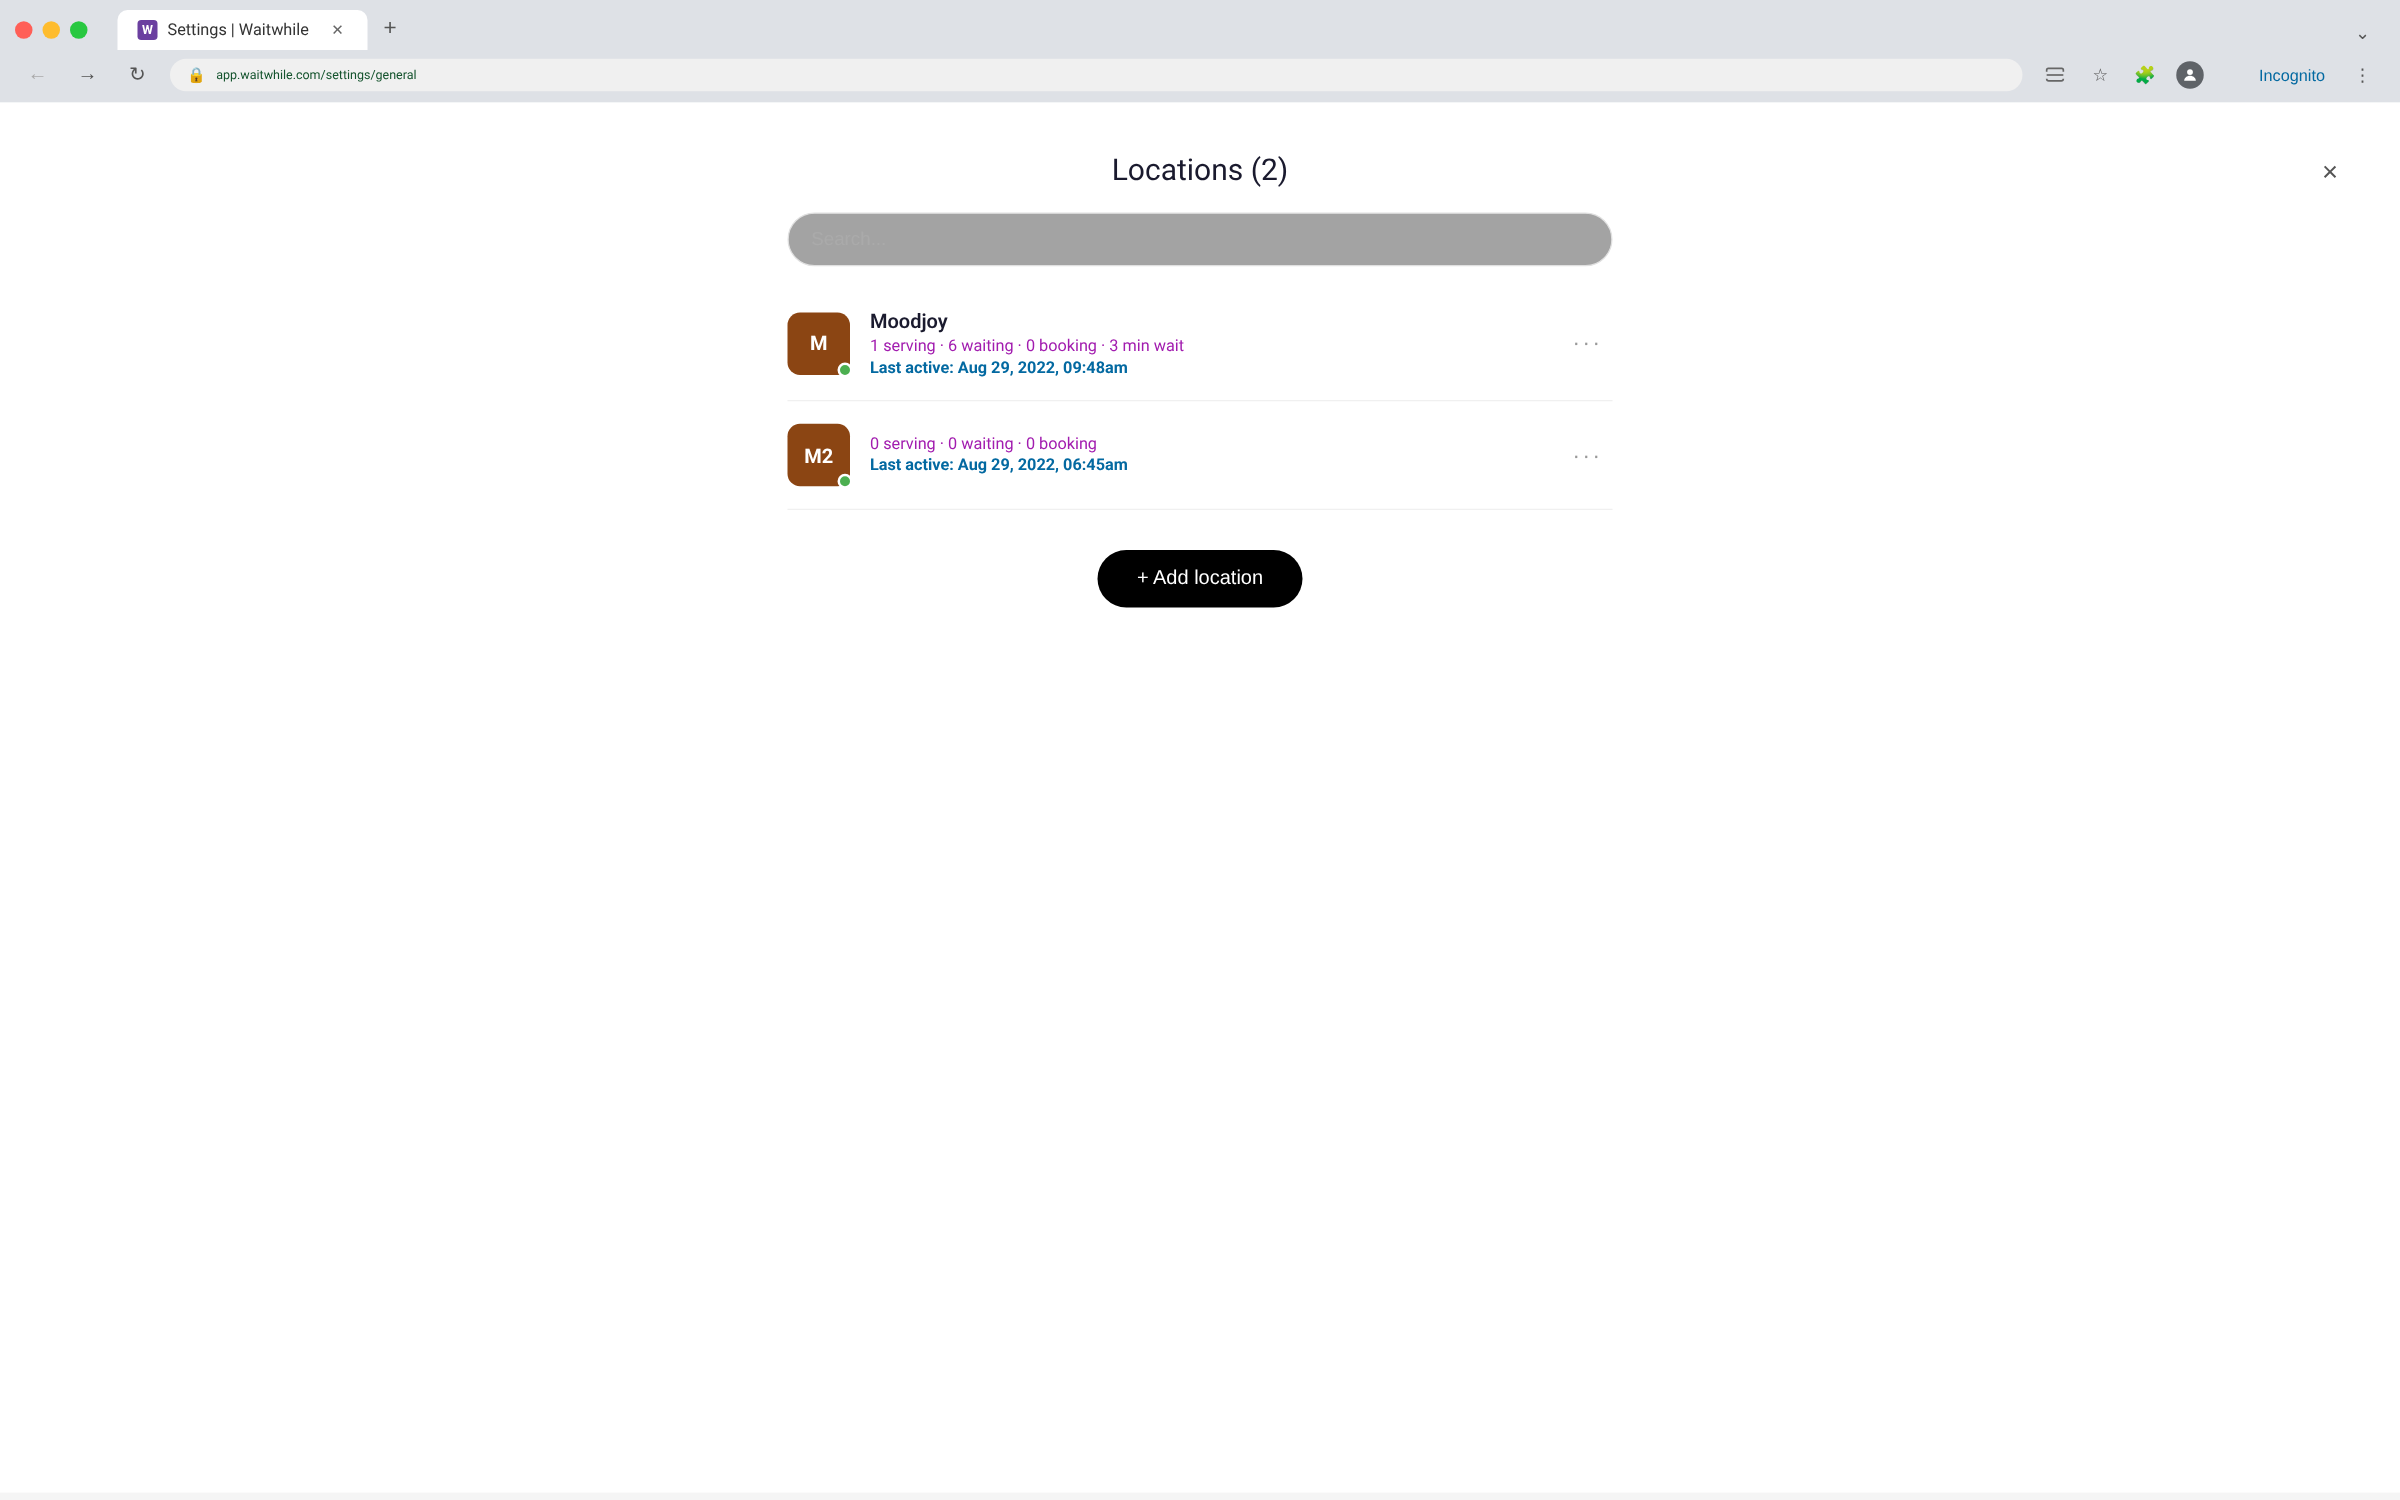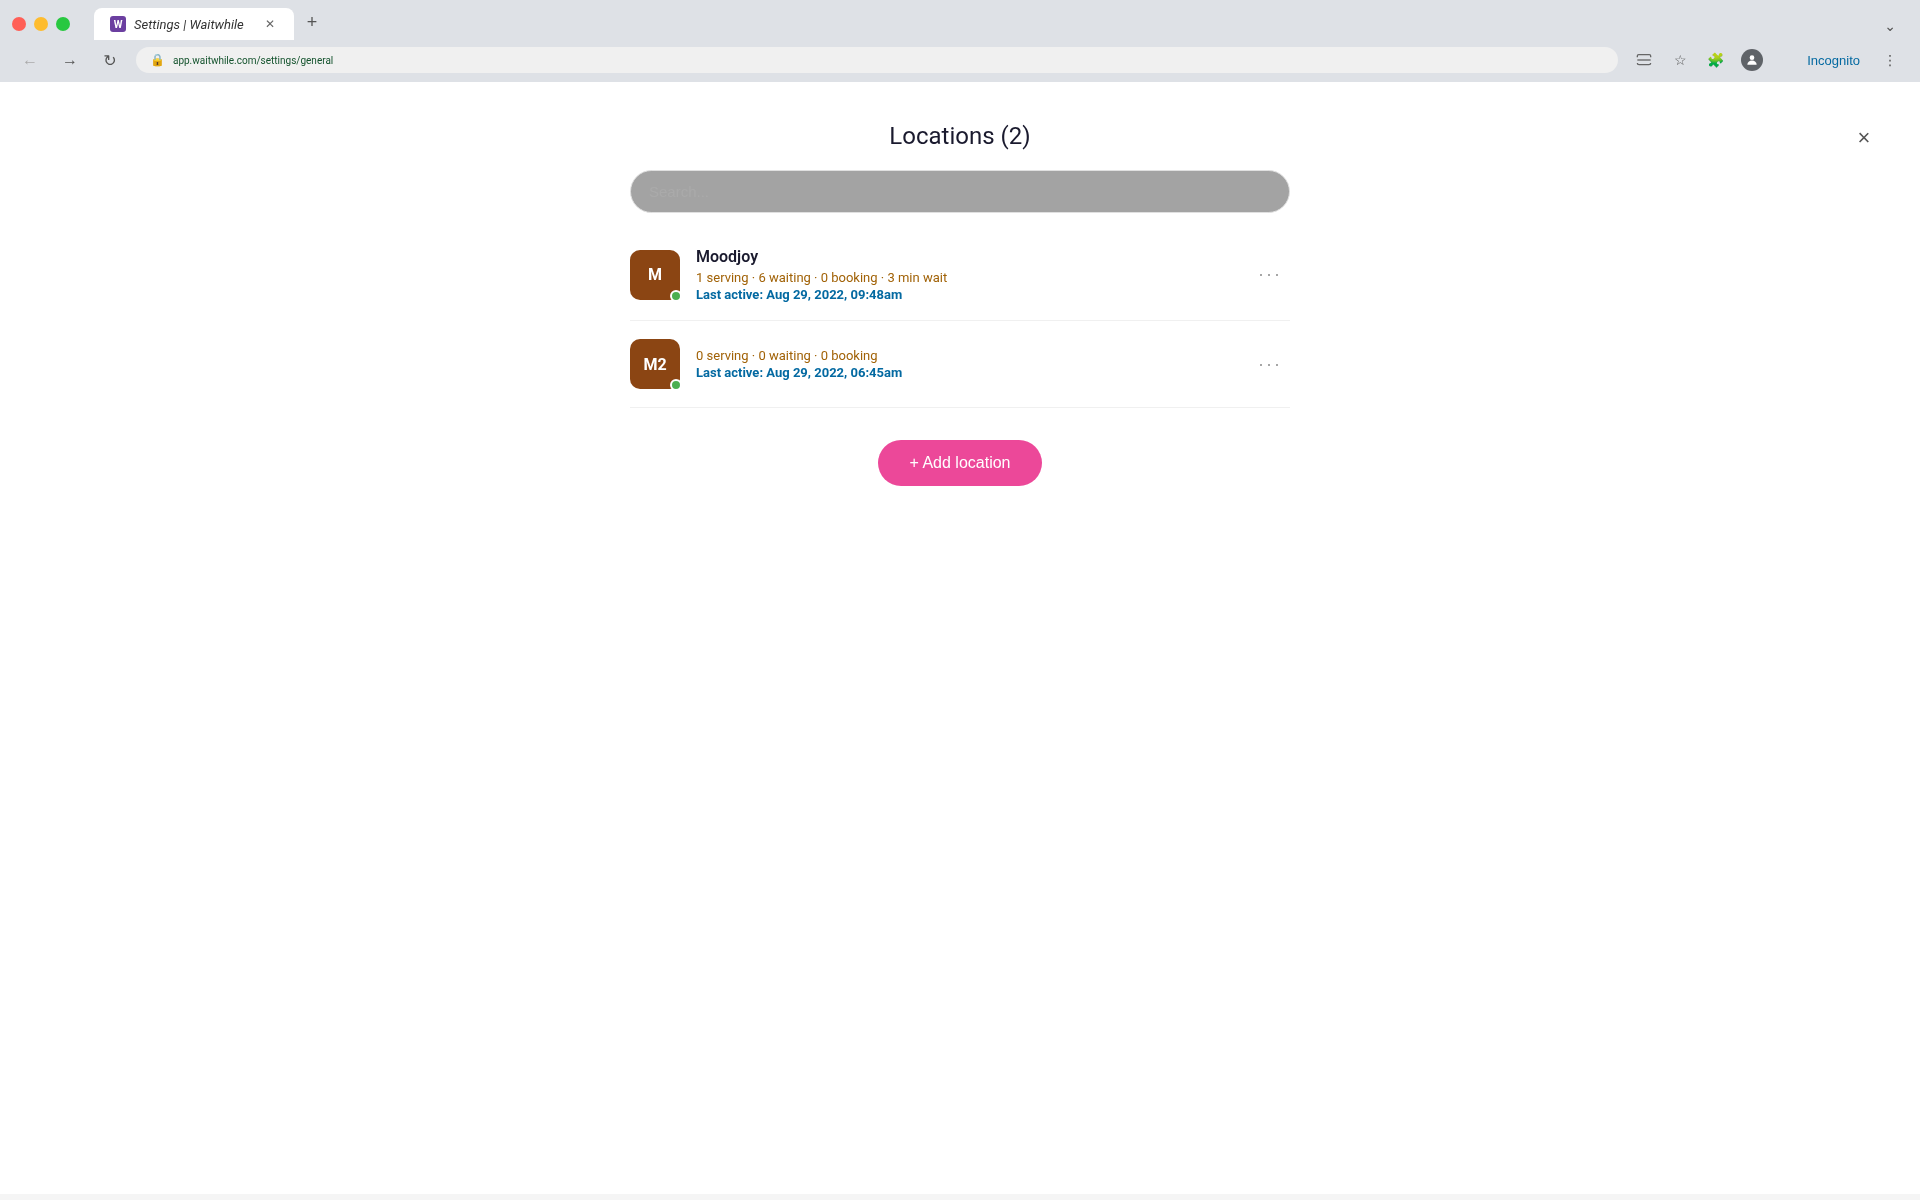--- a/index.html
+++ b/index.html
@@ -73,21 +73,20 @@
       color: white;
       font-size: 10px;
       font-weight: bold;
     }
 
     .tab-title {
       flex: 1;
       overflow: hidden;
       text-overflow: ellipsis;
       white-space: nowrap;
-      font-style: italic;
     }
 
     .tab-close {
       width: 16px;
       height: 16px;
       border-radius: 50%;
       border: none;
       background: transparent;
       cursor: pointer;
       display: flex;
@@ -345,21 +344,21 @@
       background: #5b4de8;
       display: flex;
       align-items: center;
       justify-content: center;
       color: white;
       font-size: 11px;
     }
 
     .location-stats {
       font-size: 13px;
-      color: #a16207;
+      color: #a21caf;
       margin-bottom: 2px;
     }
 
     .location-last-active {
       font-size: 13px;
       color: #0369a1;
       font-weight: bold;
     }
 
     .more-btn {
@@ -376,21 +375,21 @@
       letter-spacing: 2px;
     }
 
     
     .add-location-container {
       text-align: center;
       padding: 32px 0;
     }
 
     .add-location-btn {
-      background: #ec4899;
+      background: #000000;
       color: white;
       border: none;
       border-radius: 30px;
       padding: 14px 32px;
       font-size: 16px;
       font-weight: 500;
       cursor: pointer;
       display: inline-flex;
       align-items: center;
       gap: 8px;

